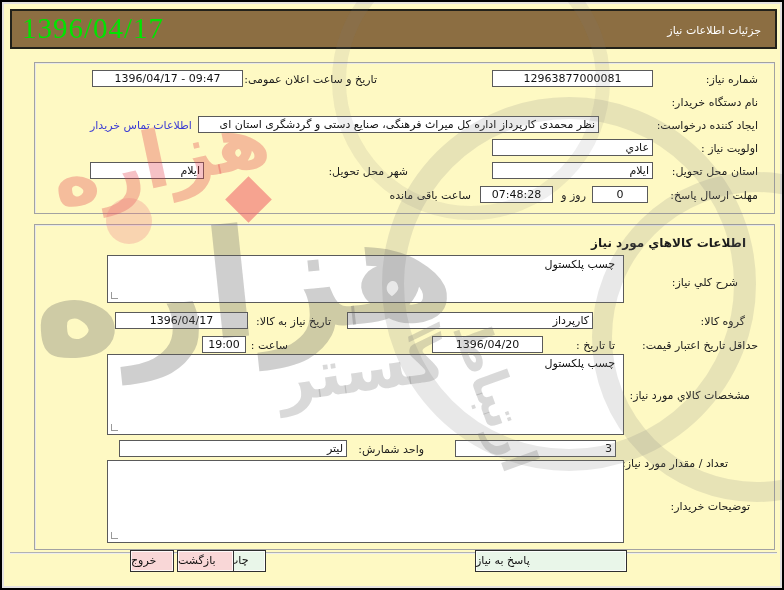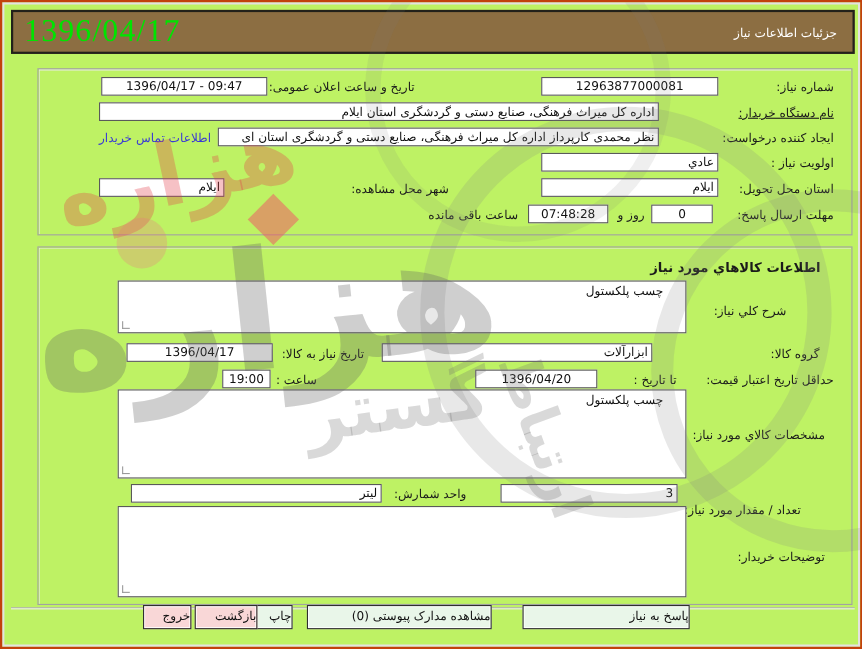--- a/index.html
+++ b/index.html
@@ -1,75 +1,75 @@
 <!DOCTYPE html>
 <html lang="fa" dir="rtl"><head>
 <meta charset="utf-8">
 <style>
   html,body{margin:0;padding:0;}
   body{font-family:"DejaVu Sans","Liberation Sans",sans-serif;}
   .page{position:relative;width:784px;height:590px;box-sizing:border-box;
-        background:#bef264;border:2px solid #c2410c;overflow:hidden;
+        background:#fef9c3;border:2px solid #000000;overflow:hidden;
         box-shadow:inset 0 0 0 2px #e4e2e0;}
   
   #titlebar{position:absolute;left:8px;top:7px;width:767px;height:40px;box-sizing:border-box;
             background:#8c6e42;border:2px solid #22211a;}
   #hdr-date{position:absolute;left:10px;top:1px;font-family:"Liberation Serif","DejaVu Serif",serif;
             font-size:29px;color:#00e400;direction:ltr;letter-spacing:1px;}
   #hdr-title{position:absolute;right:14px;top:13px;color:#ffffff;font-size:11px;}
   
   .fs{position:absolute;box-sizing:border-box;border:1px solid #a2a2a2;
       box-shadow:1px 1px 0 #e9e9e9 inset;}
   #fs1{left:32px;top:60px;width:741px;height:152px;}
   #fs2{left:32px;top:222px;width:741px;height:326px;}
   
   .lbl{position:absolute;font-size:11px;color:#1b1b1b;white-space:nowrap;}
   .tbox{position:absolute;box-sizing:border-box;background:#ffffff;border:1px solid #5a5a5a;
         height:17px;font-size:11px;color:#111;padding:1px 3px;overflow:hidden;white-space:nowrap;}
   .tbox.center{text-align:center;}
   .num{direction:ltr;unicode-bidi:embed;}
   .ta{position:absolute;box-sizing:border-box;background:#ffffff;border:1px solid #5a5a5a;
-      font-size:11px;color:#111;padding:2px 20px;overflow:hidden;text-align:right;}
+      font-size:11px;color:#111;padding:2px 8px;overflow:hidden;text-align:right;}
   .ta::after{content:"";position:absolute;left:3px;bottom:3px;width:6px;height:6px;
              border-left:1px solid #9a9a9a;border-bottom:1px solid #9a9a9a;}
   .link{position:absolute;font-size:11px;color:#3a3ad4;cursor:pointer;white-space:nowrap;}
   
   #lbl-need-no{top:71px;right:24px;}      #inp-need-no{left:490px;top:68px;width:161px;}
   #lbl-announce{top:71px;right:405px;}    #inp-announce{left:90px;top:68px;width:151px;}
   
-  #lbl-buyer{top:94px;right:24px;text-decoration:underline;}        #inp-buyer{left:88px;top:91px;width:509px;}
+  #lbl-buyer{top:94px;right:24px;}        #inp-buyer{left:88px;top:91px;width:509px;}
   
   #lbl-creator{top:117px;right:24px;}     #inp-creator{left:196px;top:114px;width:401px;}
   #lnk-contact{left:88px;top:117px;}
   
   #lbl-priority{top:140px;right:24px;}    #inp-priority{left:490px;top:137px;width:161px;}
   
   #lbl-province{top:163px;right:24px;}    #inp-province{left:490px;top:160px;width:161px;}
   #lbl-city{top:163px;right:374px;}       #inp-city{left:88px;top:160px;width:114px;}
   
   #lbl-deadline{top:187px;right:24px;margin-left:24px;}    #inp-days{left:590px;top:184px;width:56px;}
   #txt-days{top:187px;right:196px;}       #inp-time{left:478px;top:184px;width:73px;}
   #txt-remaining{top:187px;right:311px;}
   
   #fs2-title{top:234px;right:36px;font-weight:bold;font-size:12px;}
-  #lbl-desc{top:274px;right:67px;}        #ta-desc{left:105px;top:253px;width:517px;height:48px;}
+  #lbl-desc{top:274px;right:44px;}        #ta-desc{left:105px;top:253px;width:517px;height:48px;}
   #lbl-group{top:313px;right:37px;}       #inp-group{left:345px;top:310px;width:246px;}
   #lbl-needdate{top:313px;right:451px;}   #inp-needdate{left:113px;top:310px;width:133px;}
   #lbl-validity{top:337px;right:24px;}    #txt-until{top:337px;right:167px;}
   #inp-until{left:430px;top:334px;width:111px;}
   #txt-hour{top:337px;right:494px;}       #inp-hour{left:200px;top:334px;width:44px;}
   #lbl-specs{top:387px;right:32px;}       #ta-specs{left:105px;top:352px;width:517px;height:81px;}
   #lbl-qty{top:455px;right:54px;}         #inp-qty{left:453px;top:438px;width:161px;}
   #lbl-unit{top:441px;right:358px;}       #inp-unit{left:117px;top:438px;width:228px;}
   #lbl-notes{top:498px;right:32px;}       #ta-notes{left:105px;top:458px;width:517px;height:83px;}
   
   #divider{position:absolute;left:8px;top:550px;width:767px;height:0;
            border-top:1px solid #b2b2b2;border-bottom:1px solid #eeeeee;}
   .btn{position:absolute;top:548px;height:22px;box-sizing:border-box;border:1px solid #2f2f2f;
-       font-size:11px;color:#111;text-align:right;line-height:20px;cursor:pointer;
+       font-size:11px;color:#111;text-align:left;line-height:20px;cursor:pointer;
        box-shadow:inset 0 0 0 1px rgba(255,255,255,.8);}
   .btn.green{background:#e9f6e9;}
   .btn.pink{background:#f9d7d7;}
   #btn-respond{left:473px;width:152px;}
   #btn-docs{left:277px;width:168px;}
   #btn-print{left:225px;width:39px;}
   #btn-back{left:175px;width:57px;}
   #btn-exit{left:128px;width:44px;}
   
   #watermark{position:absolute;left:0;top:0;width:784px;height:590px;overflow:hidden;
@@ -98,48 +98,47 @@
   </div>
 
   <div id="fs1" class="fs"></div>
 
   <div id="lbl-need-no" class="lbl">شماره نیاز:</div>
   <div id="inp-need-no" class="tbox center num">12963877000081</div>
   <div id="lbl-announce" class="lbl">تاریخ و ساعت اعلان عمومی:</div>
   <div id="inp-announce" class="tbox center num">1396/04/17 - 09:47</div>
 
   <div id="lbl-buyer" class="lbl">نام دستگاه خریدار:</div>
-  <div id="inp-buyer" class="tbox">اداره کل میراث فرهنگی، صنایع دستی و گردشگری استان ایلام</div>
 
   <div id="lbl-creator" class="lbl">ایجاد کننده درخواست:</div>
   <div id="inp-creator" class="tbox">نظر محمدی کارپرداز اداره کل میراث فرهنگی، صنایع دستی و گردشگری استان ای</div>
   <div id="lnk-contact" class="link">اطلاعات تماس خریدار</div>
 
   <div id="lbl-priority" class="lbl">اولویت نیاز :</div>
   <div id="inp-priority" class="tbox">عادي</div>
 
   <div id="lbl-province" class="lbl">استان محل تحویل:</div>
   <div id="inp-province" class="tbox">ایلام</div>
-  <div id="lbl-city" class="lbl">شهر محل مشاهده:</div>
+  <div id="lbl-city" class="lbl">شهر محل تحویل:</div>
   <div id="inp-city" class="tbox">ایلام</div>
 
   <div id="lbl-deadline" class="lbl">مهلت ارسال پاسخ:</div>
   <div id="inp-days" class="tbox center num">0</div>
   <div id="txt-days" class="lbl">روز و</div>
   <div id="inp-time" class="tbox center num">07:48:28</div>
   <div id="txt-remaining" class="lbl">ساعت باقی مانده</div>
 
   <div id="fs2" class="fs"></div>
   <div id="fs2-title" class="lbl">اطلاعات کالاهاي مورد نیاز</div>
 
   <div id="lbl-desc" class="lbl">شرح کلي نیاز:</div>
   <div id="ta-desc" class="ta">چسب پلکستول</div>
 
   <div id="lbl-group" class="lbl">گروه کالا:</div>
-  <div id="inp-group" class="tbox">ابزارآلات</div>
+  <div id="inp-group" class="tbox">کارپرداز</div>
   <div id="lbl-needdate" class="lbl">تاریخ نیاز به کالا:</div>
   <div id="inp-needdate" class="tbox center num">1396/04/17</div>
 
   <div id="lbl-validity" class="lbl">حداقل تاریخ اعتبار قیمت:</div>
   <div id="txt-until" class="lbl">تا تاریخ :</div>
   <div id="inp-until" class="tbox center num">1396/04/20</div>
   <div id="txt-hour" class="lbl">ساعت :</div>
   <div id="inp-hour" class="tbox center num">19:00</div>
 
   <div id="lbl-specs" class="lbl">مشخصات کالاي مورد نیاز:</div>
@@ -148,21 +147,20 @@
   <div id="lbl-qty" class="lbl">تعداد / مقدار مورد نیاز:</div>
   <div id="inp-qty" class="tbox num" style="text-align:right">3</div>
   <div id="lbl-unit" class="lbl">واحد شمارش:</div>
   <div id="inp-unit" class="tbox">لیتر</div>
 
   <div id="lbl-notes" class="lbl">توضیحات خریدار:</div>
   <div id="ta-notes" class="ta"></div>
 
   <div id="divider"></div>
   <div id="btn-respond" class="btn green">پاسخ به نیاز</div>
-  <div id="btn-docs" class="btn green">مشاهده مدارک پیوستی (0)</div>
   <div id="btn-print" class="btn green">چاپ</div>
   <div id="btn-back" class="btn pink">بازگشت</div>
   <div id="btn-exit" class="btn pink">خروج</div>
 
   <div id="watermark">
     <div id="wm-ring3" class="wm"></div>
     <div id="wm-ring1" class="wm"></div>
     <div id="wm-ring2" class="wm"></div>
     <div id="wm-red-word" class="wm">هزاره</div>
     <div id="wm-pink-blob"></div>

